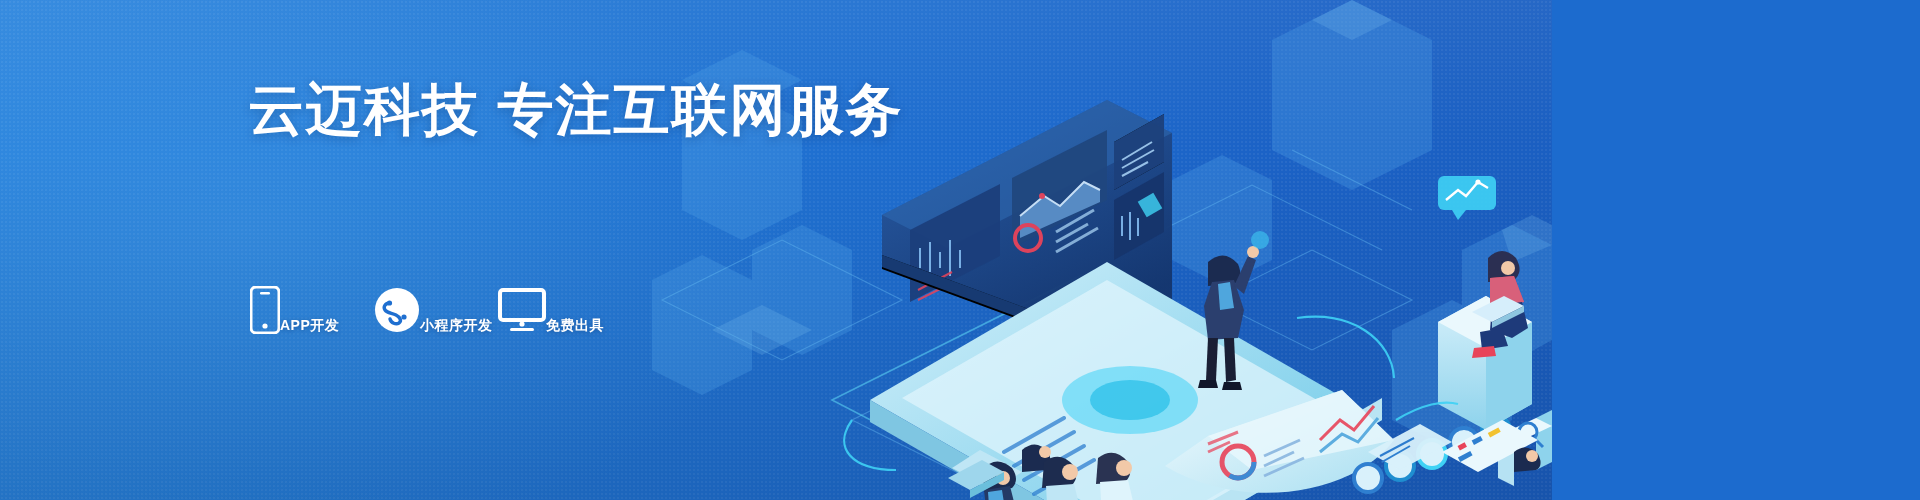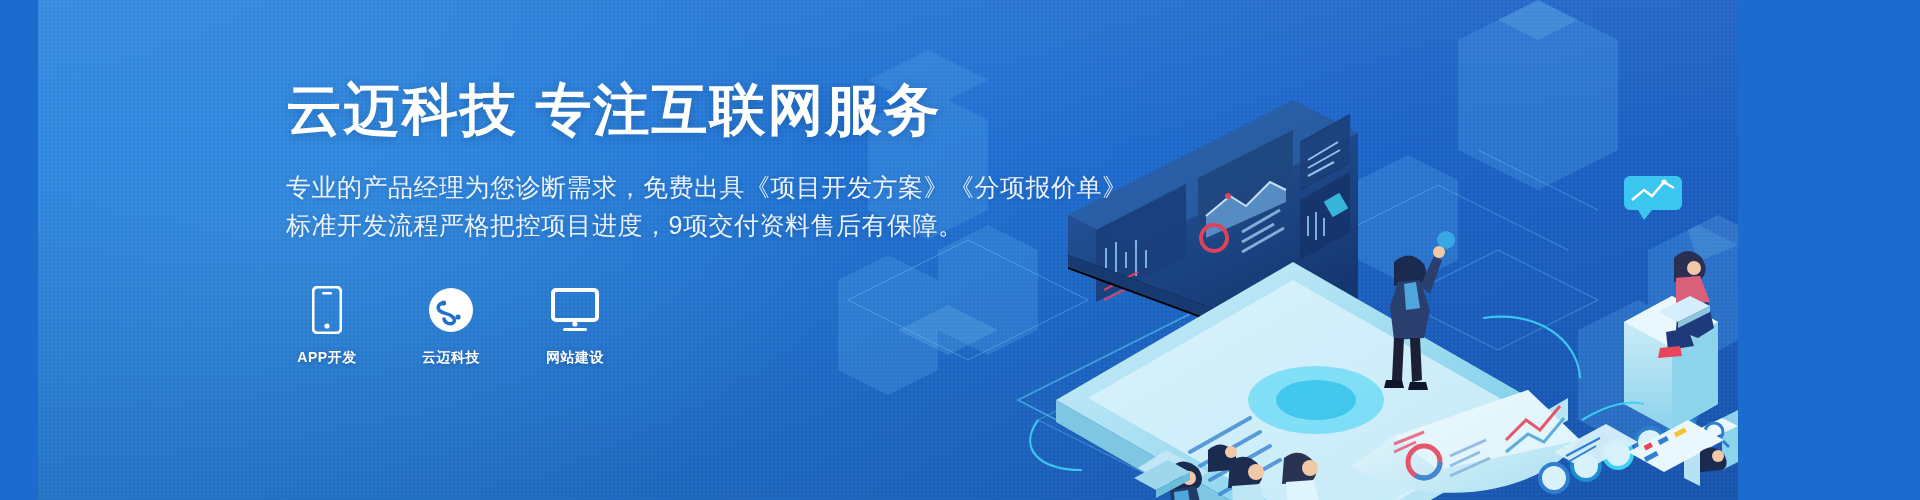--- a/index.html
+++ b/index.html
@@ -5,26 +5,25 @@
   * { margin:0; padding:0; box-sizing:border-box; }
   html,body { width:1920px; height:500px; overflow:hidden; }
   body {
     font-family:"Liberation Sans", sans-serif;
     background:#1C6BCE;
   }
 
   
   .banner {
     position:relative;
-    width:1700px; height:500px;
+    width:1552px; height:500px;
     overflow:hidden;
     background:
       radial-gradient(ellipse 900px 520px at 16% 46%, rgba(63,150,229,.55) 0%, rgba(63,150,229,0) 62%),
       linear-gradient(112deg,#2b84dd 0%,#2279d6 26%,#1f6fd0 52%,#1b62c6 76%,#1a5dbf 100%);
-    margin-left: 38px;
   }
   
   .texture {
     position:absolute; inset:0;
     background-image:
       radial-gradient(rgba(255,255,255,.055) 1px, transparent 1px);
     background-size:4px 4px;
     pointer-events:none;
   }
   .vignette {
@@ -65,22 +64,22 @@
     position:absolute;
     left:250px; top:285px;
     display:flex;
     align-items:flex-start;
     gap:46px;
     z-index:6;
   }
   .service {
     width:78px;
     display:flex;
-    flex-direction:column;
-    align-items:center;
+    flex-direction:row;
+    align-items:flex-end;
     cursor:pointer;
   }
   .service .glyph {
     height:50px;
     display:flex; align-items:center; justify-content:center;
   }
   .service .glyph svg { display:block; }
   .service .caption {
     margin-top:14px;
     font-size:14px;
@@ -360,24 +359,20 @@
         <path d="M200 420 C180 448 200 470 244 470"></path>
         <path d="M744 420 C770 404 792 400 806 404"></path>
       </g>
     </svg>
   </div>
 
   <div class="vignette"></div>
 
   <div class="copy">
     <h1 class="headline">云迈科技 专注互联网服务</h1>
-    <div class="sub">
-      <span class="sub-line">专业的产品经理为您诊断需求，免费出具《项目开发方案》《分项报价单》</span>
-      <span class="sub-line">标准开发流程严格把控项目进度，9项交付资料售后有保障。</span>
-    </div>
   </div>
 
   <div class="services">
 
     <div class="service">
       <span class="glyph">
         <svg width="30" height="48" viewBox="0 0 30 48">
           <rect x="1" y="1" width="28" height="46" rx="5" fill="none" stroke="#ffffff" stroke-width="3"></rect>
           <rect x="10" y="6" width="10" height="2.6" rx="1.3" fill="#ffffff"></rect>
           <circle cx="15" cy="40" r="2.6" fill="#ffffff"></circle>
@@ -388,31 +383,31 @@
 
     <div class="service">
       <span class="glyph">
         <svg width="46" height="46" viewBox="0 0 46 46">
           <circle cx="23" cy="23" r="22" fill="#ffffff"></circle>
           <path d="M16 16 c-5 0 -7 4 -5 7 c2 3 7 3 11 5 c4 2 6 6 3 8 c-3 2 -8 0 -9 -4" fill="none" stroke="#1f6fd0" stroke-width="3.4" stroke-linecap="round"></path>
           <circle cx="15.5" cy="16" r="2.6" fill="#1f6fd0"></circle>
           <circle cx="30" cy="30" r="2.6" fill="#1f6fd0"></circle>
         </svg>
       </span>
-      <span class="caption">云迈科技</span>
+      <span class="caption">小程序开发</span>
     </div>
 
 
     <div class="service">
       <span class="glyph">
         <svg width="48" height="44" viewBox="0 0 48 44">
           <rect x="2" y="2" width="44" height="30" rx="3" fill="none" stroke="#ffffff" stroke-width="4"></rect>
           <circle cx="24" cy="36" r="2.6" fill="#ffffff"></circle>
           <rect x="12" y="40" width="24" height="3" rx="1.5" fill="#ffffff"></rect>
         </svg>
       </span>
-      <span class="caption">网站建设</span>
+      <span class="caption">免费出具</span>
     </div>
 
 
   </div>
 
 </div>
 
 </body></html>

